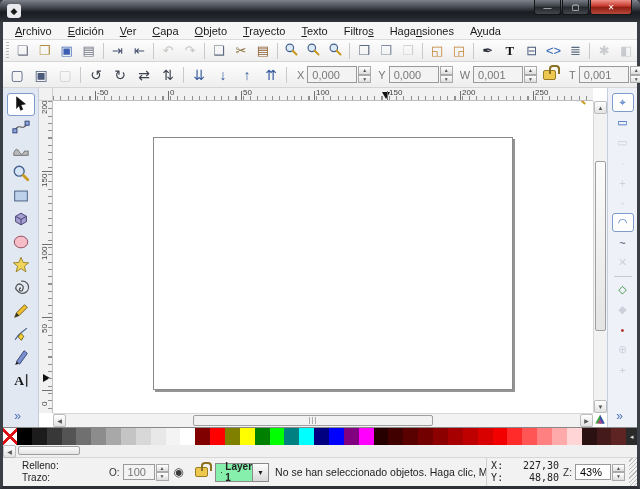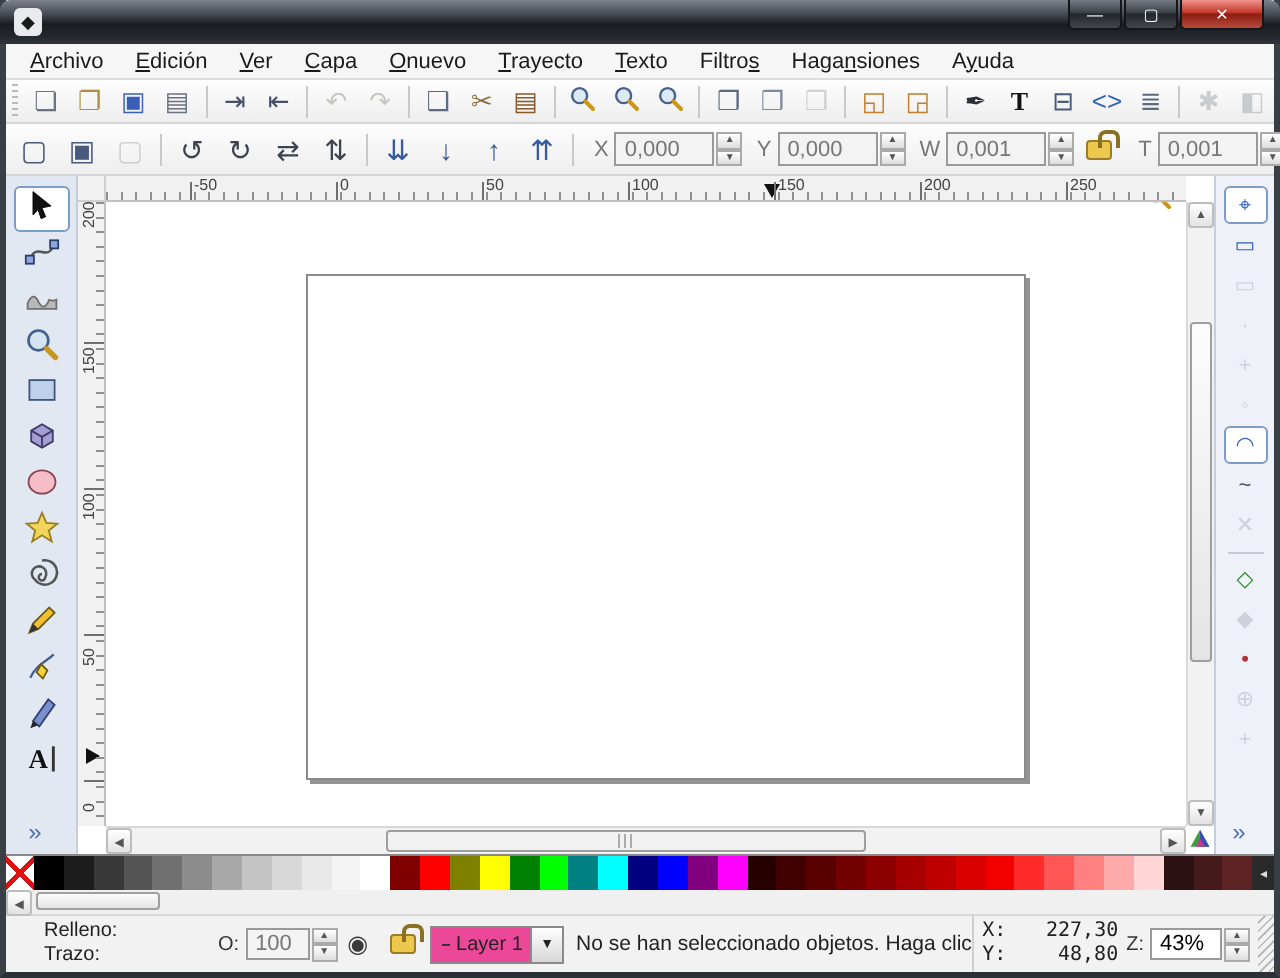--- a/index.html
+++ b/index.html
@@ -137,22 +137,22 @@
   .statusbar { position:absolute; top:458px; left:0; right:0; height:28px; background:#f2f2f2;
     display:flex; align-items:center; font-size:10px; color:#222; }
   .fs-block { display:flex; flex-direction:column; justify-content:center; width:104px; padding-left:19px; }
   .fs-row { display:flex; height:12px; line-height:12px; }
   .fs-row .lab { width:52px; }
   .fs-row .val { font-weight:bold; color:#000;margin-top:36px; }
   .op-block { display:flex; align-items:center; margin-left:2px; }
   .op-block .numfield { width:32px; height:16px; }
   .eye { font-size:12px; color:#3a3a3a; margin:0 5px; }
   .layercombo { display:flex; height:19px; margin-left:4px; }
-  .layercombo .lval { width:51px; border:1px solid #8a8a8a; background:#ec4899; display:flex;
-    align-items:center; padding-left:5px; font-weight:normal; font-size:10px; }
+  .layercombo .lval { width:38px; border:1px solid #8a8a8a; background:#86efac; display:flex;
+    align-items:center; padding-left:5px; font-weight:bold; font-size:10px; }
   .layercombo .lval::before { content:""; width:4px; height:1px; background:#333; margin-right:3px; }
   .layercombo .ubtn { width:16px; border:1px solid #8a8a8a; border-left:none; font-size:7px;
     background:linear-gradient(#fefefe,#d8d8d8); display:flex; align-items:center; justify-content:center; }
   .message { flex:1; margin-left:6px; white-space:nowrap; overflow:hidden; font-size:10.5px;
     border-right:1px solid #cfcfcf; align-self:stretch; display:flex; align-items:center; }
   .coords { width:76px; font-family:"DejaVu Sans Mono", monospace; font-size:10px;
     display:flex; flex-direction:column; padding:0 4px; }
   .coords div { display:flex; justify-content:space-between; height:12px; line-height:12px; }
   .z-block { display:flex; align-items:center; padding-right:4px; }
   .z-block .numfield { width:36px; height:16px; background:#fff; color:#000; }
@@ -171,21 +171,21 @@
       <div class="wbtn max">▢</div>
       <div class="wbtn close">✕</div>
     </div>
   </div>
 
   <div class="menubar" id="menubar">
       <span class="menu-item"><span></span><u>A</u><span>rchivo</span></span>
       <span class="menu-item"><span></span><u>E</u><span>dición</span></span>
       <span class="menu-item"><span></span><u>V</u><span>er</span></span>
       <span class="menu-item"><span></span><u>C</u><span>apa</span></span>
-      <span class="menu-item"><span></span><u>O</u><span>nuevo</span></span>
+      <span class="menu-item"><span></span><u>O</u><span>bjeto</span></span>
       <span class="menu-item"><span></span><u>T</u><span>rayecto</span></span>
       <span class="menu-item"><span></span><u>T</u><span>exto</span></span>
       <span class="menu-item"><span>Filtro</span><u>s</u><span></span></span>
       <span class="menu-item"><span>Haga</span><u>n</u><span>siones</span></span>
       <span class="menu-item"><span>A</span><u>y</u><span>uda</span></span>
     </div>
 
   <div class="toolbar toolbar1" id="toolbar1">
     <div class="grip"></div>
   <div class="tbtn">

